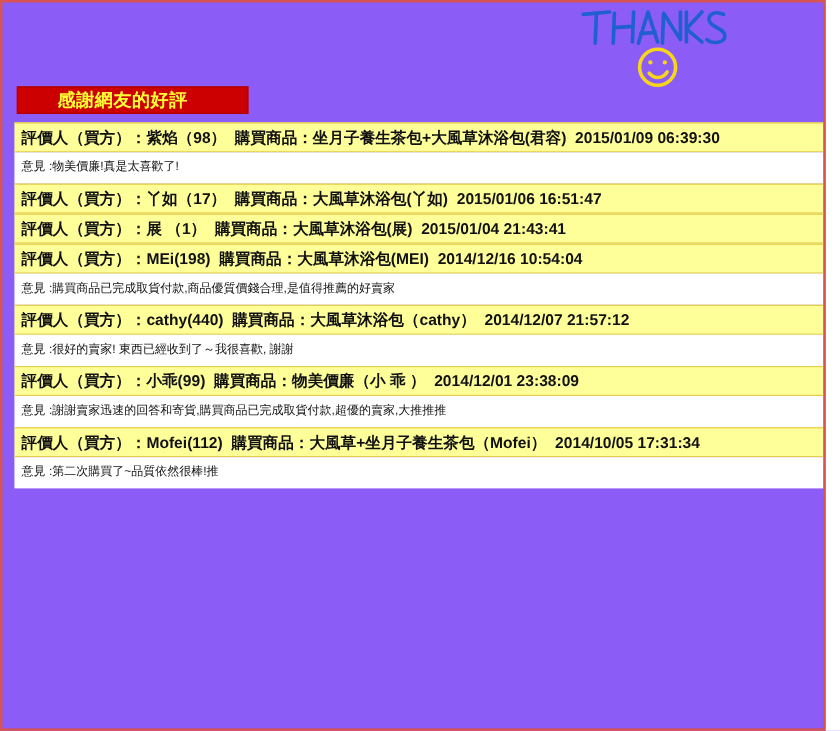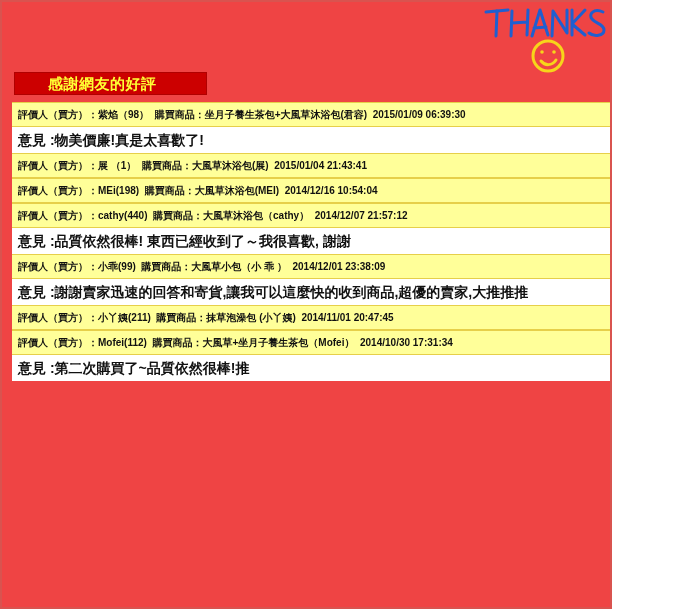--- a/index.html
+++ b/index.html
@@ -8,25 +8,25 @@
   }
   body {
     width: 700px;
     height: 609px;
     background: #ffffff;
     font-family: "Liberation Sans", sans-serif;
     -webkit-font-smoothing: antialiased;
   }
   .page {
     position: relative;
-    width: 612px;
+    width: 688px;
     height: 609px;
     box-sizing: border-box;
     border: 2px solid #d9534f;
-    background: #ef4444;
+    background: #8b5cf6;
     overflow: hidden;
   }
   
   .thanks-wrap {
     position: absolute;
     left: 478px;
     top: 4px;
     width: 140px;
     height: 68px;
   }
@@ -63,36 +63,36 @@
     width: 676px;
   }
   .review {
     position: relative;
   }
   .row-head {
     background: #ffff99;
     border-top: 1px solid #e6cf4a;
     border-bottom: 1px solid #e6cf4a;
     padding: 3px 4px 3px 6px;
-    font-size: 10px;
+    font-size: 13px;
     font-weight: bold;
     color: #111111;
     white-space: nowrap;
     line-height: 17px;
   }
   .row-head .buyer { }
   .row-head .datetime {
     font-family: "Liberation Sans", sans-serif;
     font-weight: bold;
   }
   .row-comment {
     background: #ffffff;
     padding: 4px 4px 4px 6px;
-    font-size: 14px;
-    font-weight: bold;
+    font-size: 10px;
+    font-weight: normal;
     color: #111111;
     line-height: 18px;
   }
   .footer-note {
     position: absolute;
     left: 16px;
     top: 545px;
     font-size: 13px;
     font-weight: bold;
     color: #111111;
@@ -138,61 +138,64 @@
     <div class="review">
       <div class="row-head">
         <span>評價人（買方）：</span><span class="buyer">紫焰（98）</span><span>&nbsp;&nbsp;</span><span>購買商品：</span><span>坐月子養生茶包+大風草沐浴包(君容)</span><span>&nbsp;&nbsp;</span><span class="datetime">2015/01/09  06:39:30</span>
       </div>
       <div class="row-comment">
         <span>意見 :</span><span>物美價廉!真是太喜歡了!</span>
       </div>
     </div>
 
     <div class="review">
+      <div class="row-head">
+        <span>評價人（買方）：</span><span class="buyer">丫如（17）</span><span>&nbsp;&nbsp;</span><span>購買商品：</span><span>大風草沐浴包(丫如)</span><span>&nbsp;&nbsp;</span><span class="datetime">2015/01/06  16:51:47</span>
+      </div>
     </div>
 
     <div class="review">
       <div class="row-head">
         <span>評價人（買方）：</span><span class="buyer">展 （1）</span><span>&nbsp;&nbsp;</span><span>購買商品：</span><span>大風草沐浴包(展)</span><span>&nbsp;&nbsp;</span><span class="datetime">2015/01/04  21:43:41</span>
       </div>
     </div>
 
     <div class="review">
       <div class="row-head">
         <span>評價人（買方）：</span><span class="buyer">MEi(198)</span><span>&nbsp;&nbsp;</span><span>購買商品：</span><span>大風草沐浴包(MEI)</span><span>&nbsp;&nbsp;</span><span class="datetime">2014/12/16  10:54:04</span>
       </div>
+      <div class="row-comment">
+        <span>意見 :</span><span>購買商品已完成取貨付款,商品優質價錢合理,是值得推薦的好賣家</span>
+      </div>
     </div>
 
     <div class="review">
       <div class="row-head">
         <span>評價人（買方）：</span><span class="buyer">cathy(440)</span><span>&nbsp;&nbsp;</span><span>購買商品：</span><span>大風草沐浴包（cathy）</span><span>&nbsp;&nbsp;</span><span class="datetime">2014/12/07  21:57:12</span>
       </div>
       <div class="row-comment">
-        <span>意見 :</span><span>品質依然很棒! 東西已經收到了～我很喜歡, 謝謝</span>
-      </div>
-    </div>
-
-    <div class="review">
-      <div class="row-head">
-        <span>評價人（買方）：</span><span class="buyer">小乖(99)</span><span>&nbsp;&nbsp;</span><span>購買商品：</span><span>大風草小包（小 乖 ）</span><span>&nbsp;&nbsp;</span><span class="datetime">2014/12/01  23:38:09</span>
-      </div>
-      <div class="row-comment">
-        <span>意見 :</span><span>謝謝賣家迅速的回答和寄貨,讓我可以這麼快的收到商品,超優的賣家,大推推推</span>
-      </div>
-    </div>
-
-    <div class="review">
-      <div class="row-head">
-        <span>評價人（買方）：</span><span class="buyer">小丫姨(211)</span><span>&nbsp;&nbsp;</span><span>購買商品：</span><span>抹草泡澡包 (小丫姨)</span><span>&nbsp;&nbsp;</span><span class="datetime">2014/11/01  20:47:45</span>
-      </div>
-    </div>
-
-    <div class="review">
-      <div class="row-head">
-        <span>評價人（買方）：</span><span class="buyer">Mofei(112)</span><span>&nbsp;&nbsp;</span><span>購買商品：</span><span>大風草+坐月子養生茶包（Mofei）</span><span>&nbsp;&nbsp;</span><span class="datetime">2014/10/30  17:31:34</span>
+        <span>意見 :</span><span>很好的賣家! 東西已經收到了～我很喜歡, 謝謝</span>
+      </div>
+    </div>
+
+    <div class="review">
+      <div class="row-head">
+        <span>評價人（買方）：</span><span class="buyer">小乖(99)</span><span>&nbsp;&nbsp;</span><span>購買商品：</span><span>物美價廉（小 乖 ）</span><span>&nbsp;&nbsp;</span><span class="datetime">2014/12/01  23:38:09</span>
+      </div>
+      <div class="row-comment">
+        <span>意見 :</span><span>謝謝賣家迅速的回答和寄貨,購買商品已完成取貨付款,超優的賣家,大推推推</span>
+      </div>
+    </div>
+
+    <div class="review">
+    </div>
+
+    <div class="review">
+      <div class="row-head">
+        <span>評價人（買方）：</span><span class="buyer">Mofei(112)</span><span>&nbsp;&nbsp;</span><span>購買商品：</span><span>大風草+坐月子養生茶包（Mofei）</span><span>&nbsp;&nbsp;</span><span class="datetime">2014/10/05  17:31:34</span>
       </div>
       <div class="row-comment">
         <span>意見 :</span><span>第二次購買了~品質依然很棒!推</span>
       </div>
     </div>
 
   </div>
 
 
 </div>

